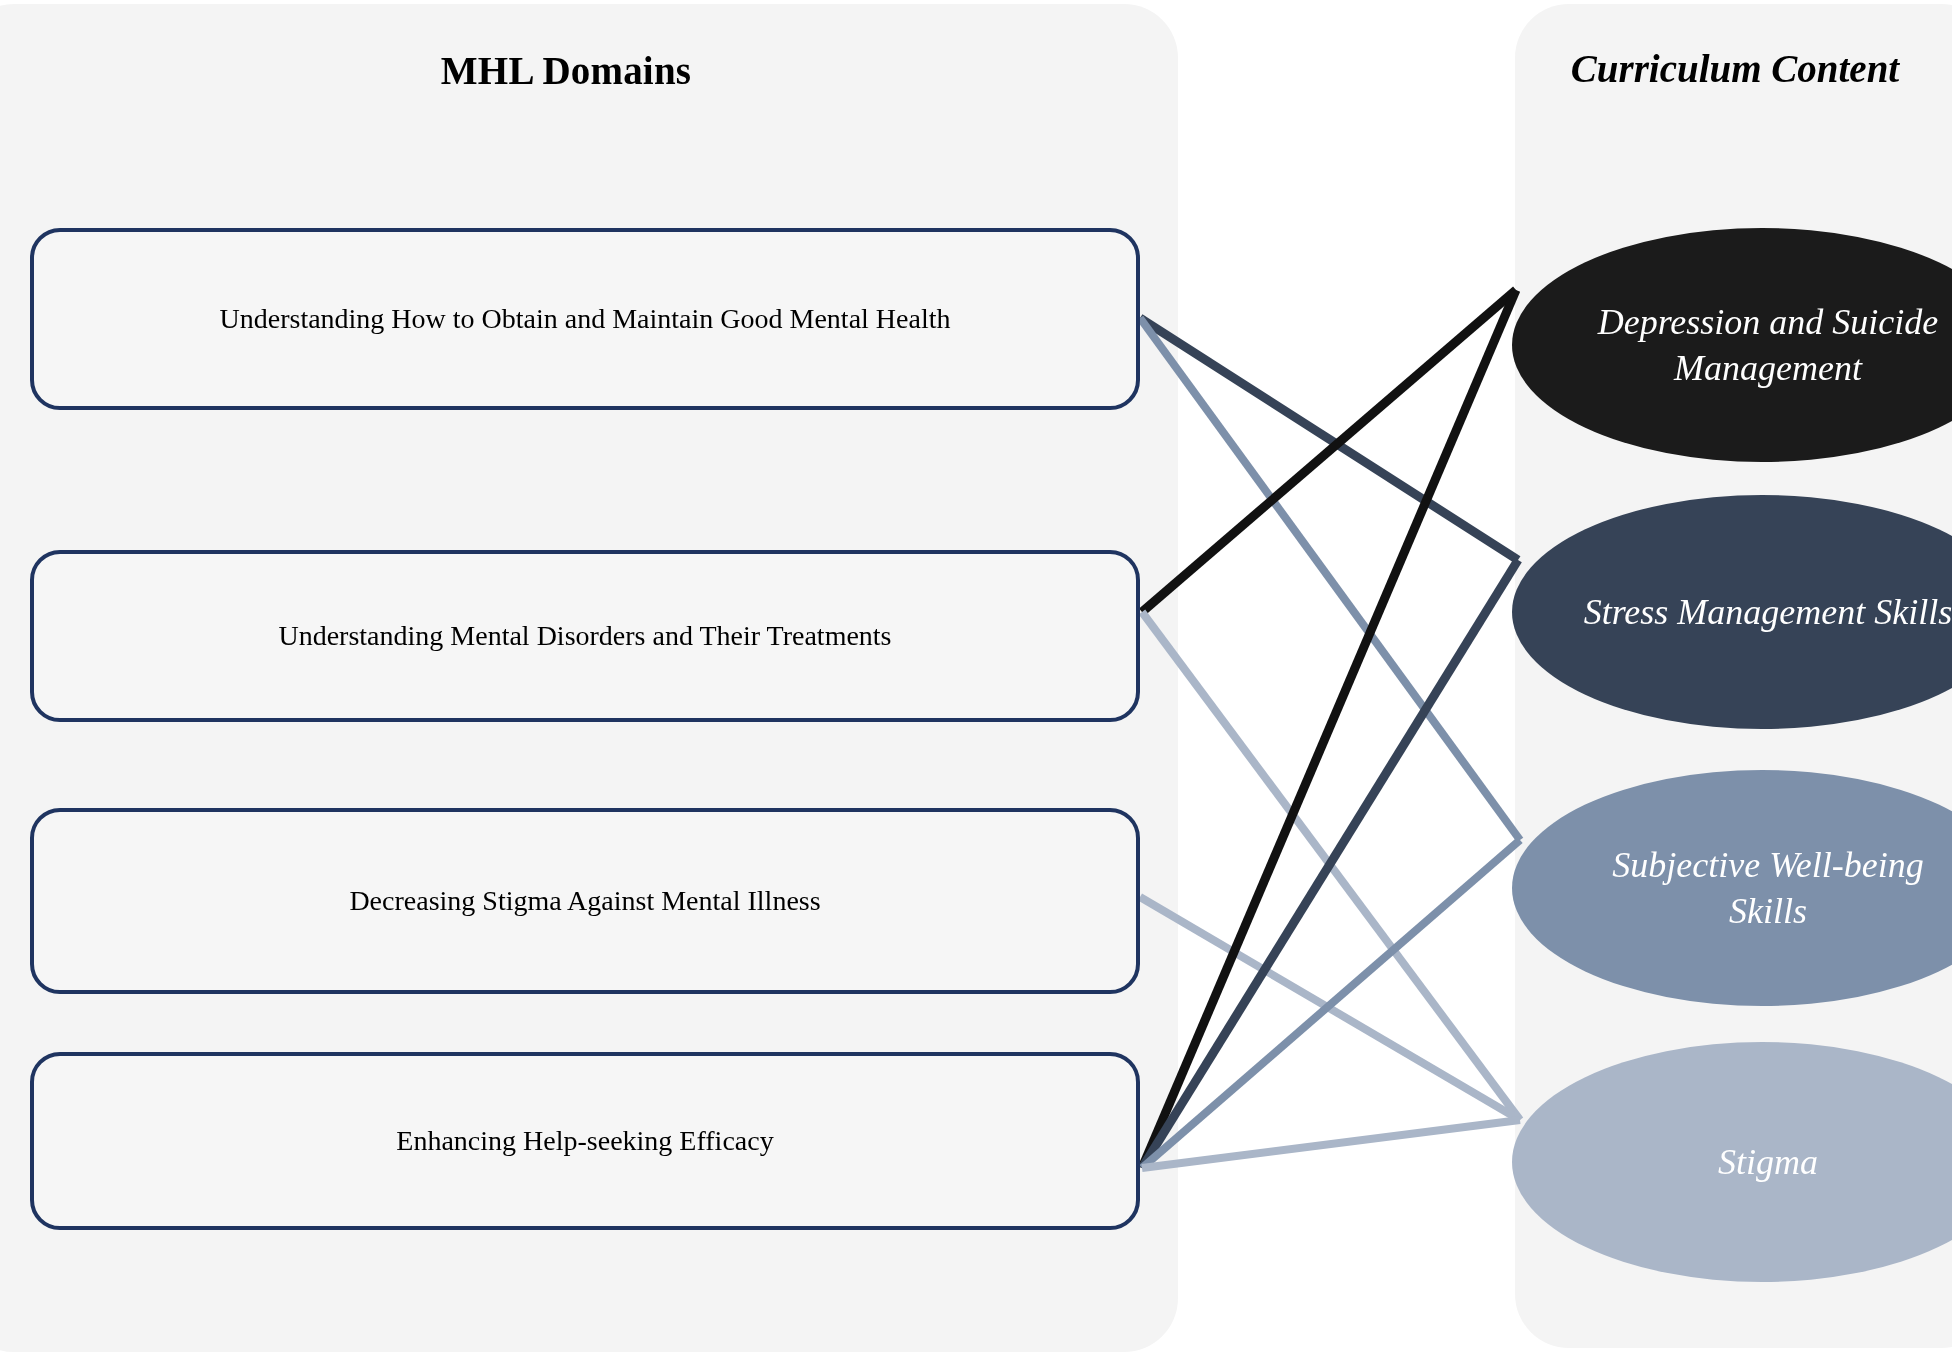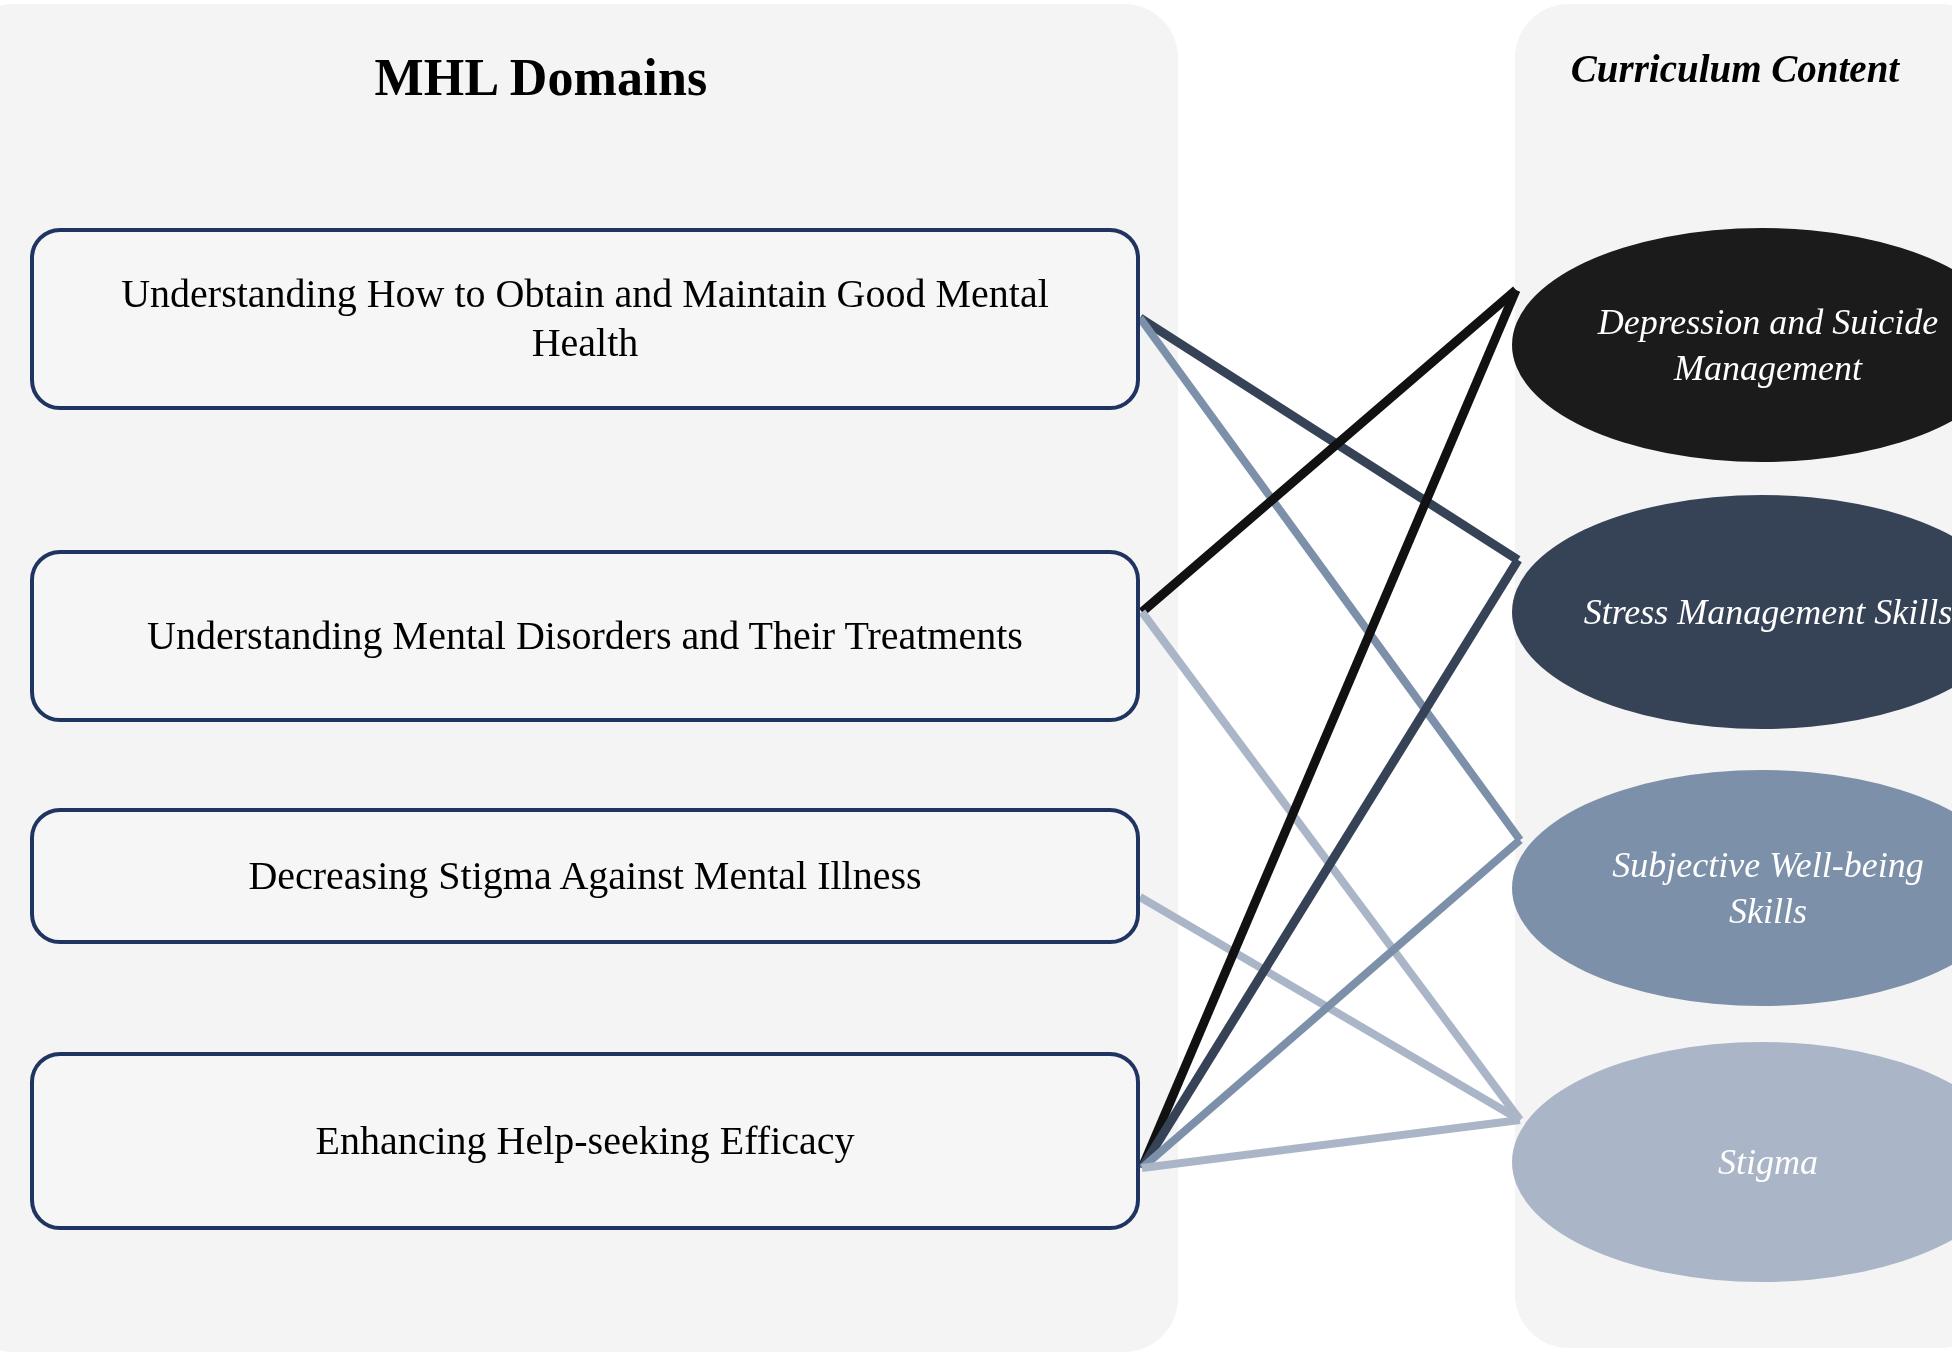--- a/index.html
+++ b/index.html
@@ -38,24 +38,24 @@
   }
 
   
   .col-title {
     position: absolute;
     text-align: center;
     color: #000000;
     white-space: nowrap;
   }
   #mhl-domains-title {
-    left: 331px;
+    left: 356px;
     top: 48px;
     width: 420px;
-    font-size: 52px;
+    font-size: 39px;
     font-weight: bold;
     letter-spacing: .2px;
   }
   #curriculum-content-title {
     left: 1500px;
     top: 46px;
     width: 470px;
     font-size: 39px;
     font-weight: bold;
     font-style: italic;
@@ -78,26 +78,26 @@
     box-sizing: border-box;
     border: 4px solid #1f3460;
     border-radius: 30px;
     background: #f6f6f6;
     display: flex;
     align-items: center;
     justify-content: center;
     text-align: center;
     padding: 0 34px;
     color: #000000;
-    font-size: 40px;
+    font-size: 28px;
     line-height: 1.22;
   }
   #domain-box-0 { top: 228px;  height: 182px; }
   #domain-box-1 { top: 550px;  height: 172px; }
-  #domain-box-2 { top: 808px;  height: 136px; }
+  #domain-box-2 { top: 808px;  height: 186px; }
   #domain-box-3 { top: 1052px; height: 178px; }
 
   
   .curriculum-node {
     position: absolute;
     left: 1512px;
     width: 500px;
     display: flex;
     align-items: center;
     justify-content: center;

